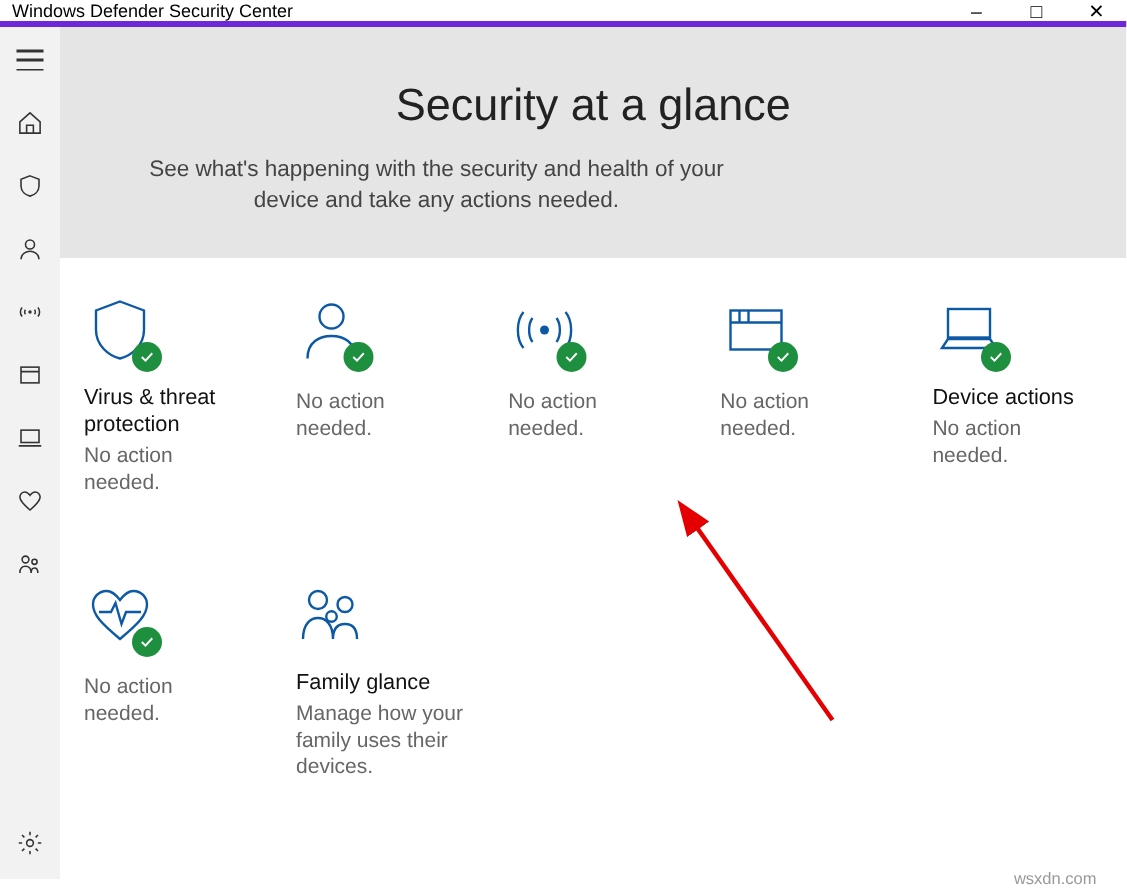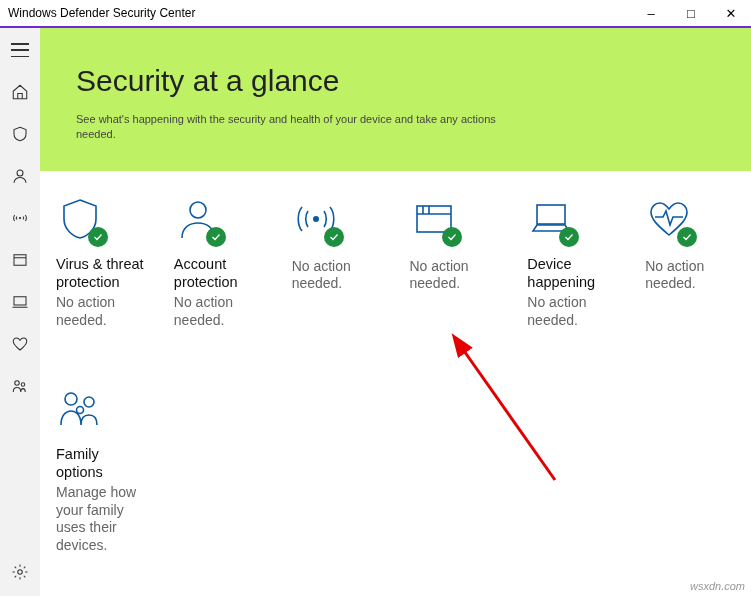--- a/index.html
+++ b/index.html
@@ -1,41 +1,41 @@
 <!DOCTYPE html>
 <html><head>
 <meta charset="utf-8">
 <style>
   * { box-sizing: border-box; margin: 0; padding: 0; }
   body { font-family: "Segoe UI", Arial, sans-serif; width: 751px; height: 596px; background: #fff; color: #000; overflow: hidden; position: relative; }
-  .titlebar { height: 28px; display: flex; align-items: center; justify-content: space-between; padding: 0 0 0 8px; border-bottom: 2px solid #6d28d9; }
+  .titlebar { height: 18px; display: flex; align-items: center; justify-content: space-between; padding: 0 0 0 8px; border-bottom: 4px solid #6d28d9; }
   .titlebar-title { font-size: 12px; }
   .titlebar-ctrls { display: flex; height: 100%; }
   .titlebar-ctrls div { width: 40px; display: flex; align-items: center; justify-content: center; font-size: 13px; font-family: "Segoe UI", Arial, sans-serif; }
   .app { display: flex; height: calc(596px - 28px); }
   .sidebar { width: 40px; background: #f2f2f2; display: flex; flex-direction: column; align-items: center; padding-top: 12px; gap: 22px; position: relative; }
   .sidebar .icon { width: 20px; height: 20px; display:flex; align-items:center; justify-content:center; color:#333; }
   .sidebar svg { width: 18px; height: 18px; stroke:#333; fill:none; stroke-width:1.4; }
   .hamburger { width:18px; height:14px; display:flex; flex-direction:column; justify-content:space-between; }
   .hamburger span { height:1.5px; background:#333; display:block; }
   .sidebar .settings { position: absolute; bottom: 14px; }
-  .header-area { background:#bef264; padding: 36px 36px 28px 36px; }
+  .header-area { background:#e5e5e5; padding: 36px 36px 28px 36px; text-align: center; }
   .page-title { font-size: 30px; font-weight: 400; color:#222; }
-  .page-sub { font-size: 11px; color:#444; margin-top:14px; max-width: 430px; line-height:1.4; }
+  .page-sub { font-size: 15px; color:#444; margin-top:14px; max-width: 430px; line-height:1.4; }
   .main { flex:1; display:flex; flex-direction:column; }
-  .tiles { background:#fff; padding: 24px 16px 0 16px; display:grid; grid-template-columns: repeat(6, 1fr); gap: 56px 28px; }
+  .tiles { background:#fff; padding: 24px 16px 0 16px; display:grid; grid-template-columns: repeat(5, 1fr); gap: 56px 28px; }
   .tile { display:flex; flex-direction:column; }
   .tile-icon { width:48px; height:48px; position:relative; margin-bottom:12px; }
   .tile-icon svg { width:48px; height:48px; stroke:#0c59a4; fill:none; stroke-width:1.6; }
   .badge { position:absolute; bottom:-4px; right:-4px; width:20px; height:20px; background:#1d8f3e; border-radius:50%; display:flex; align-items:center; justify-content:center; }
   .badge svg { width:12px; height:12px; stroke:#fff; stroke-width:2.5; fill:none; }
   .tile-title { font-size: 14.5px; color:#111; line-height:1.25; }
   .tile-status { font-size: 14px; color:#666; margin-top:3px; line-height:1.25; }
   .annotation { position:absolute; pointer-events:none; z-index:50; }
-  .watermark { position:absolute; bottom:4px; right:6px; font-size:11px; color:#999;font-style:italic; }
+  .watermark { position:absolute; bottom:4px; right:20px; font-size:11px; color:#999; }
 </style>
 </head>
 <body>
 
 <div class="titlebar">
   <span class="titlebar-title">Windows Defender Security Center</span>
   <div class="titlebar-ctrls">
     <div>–</div>
     <div>□</div>
     <div>✕</div>
@@ -134,21 +134,20 @@
           <svg viewBox="0 0 48 48">
               <circle cx="24" cy="15" r="8"></circle>
               <path d="M8 43 C8 32 16 28 24 28 C32 28 40 32 40 43"></path>
             </svg>
           <span class="badge">
               <svg viewBox="0 0 24 24">
                 <path d="M5 12 L10 17 L19 7"></path>
               </svg>
             </span>
         </div>
-        <div class="tile-title">Account protection</div>
         <div class="tile-status">No action needed.</div>
       </div>
 
       <div class="tile">
         <div class="tile-icon">
           <svg viewBox="0 0 48 48">
               <path d="M10 12 C5 18 5 30 10 36 M16 16 C13 20 13 28 16 32 M38 12 C43 18 43 30 38 36 M32 16 C35 20 35 28 32 32"></path>
               <circle cx="24" cy="24" r="3" fill="#0c59a4" stroke="none"></circle>
             </svg>
           <span class="badge">
@@ -180,21 +179,21 @@
           <svg viewBox="0 0 48 48">
               <rect x="10" y="10" width="28" height="19"></rect>
               <path d="M6 36 H42 L38 30 H10 Z"></path>
             </svg>
           <span class="badge">
               <svg viewBox="0 0 24 24">
                 <path d="M5 12 L10 17 L19 7"></path>
               </svg>
             </span>
         </div>
-        <div class="tile-title">Device happening</div>
+        <div class="tile-title">Device actions</div>
         <div class="tile-status">No action needed.</div>
       </div>
 
       <div class="tile">
         <div class="tile-icon">
           <svg viewBox="0 0 48 48">
               <path d="M24 40 C12 30 6 24 6 17 C6 12 10 8 15 8 C18 8 21 10 24 14 C27 10 30 8 33 8 C38 8 42 12 42 17 C42 24 36 30 24 40 Z"></path>
               <path d="M10 22 H18 L21 16 L25 30 L28 22 H38"></path>
             </svg>
           <span class="badge">
@@ -208,21 +207,21 @@
 
       <div class="tile">
         <div class="tile-icon">
           <svg viewBox="0 0 48 48">
               <circle cx="15" cy="14" r="6"></circle>
               <circle cx="33" cy="17" r="5"></circle>
               <circle cx="24" cy="25" r="3.5"></circle>
               <path d="M5 40 C5 30 10 26 15 26 C20 26 25 30 25 40 M25 40 C25 33 28 30 33 30 C38 30 41 33 41 40"></path>
             </svg>
         </div>
-        <div class="tile-title">Family options</div>
+        <div class="tile-title">Family glance</div>
         <div class="tile-status">Manage how your family uses their devices.</div>
       </div>
 
     </div>
   </div>
 </div>
 
 <svg class="annotation" style="left:0;top:0" width="751" height="596">
   <defs>
       <marker id="arr" markerWidth="10" markerHeight="10" refX="2" refY="3" orient="auto">

